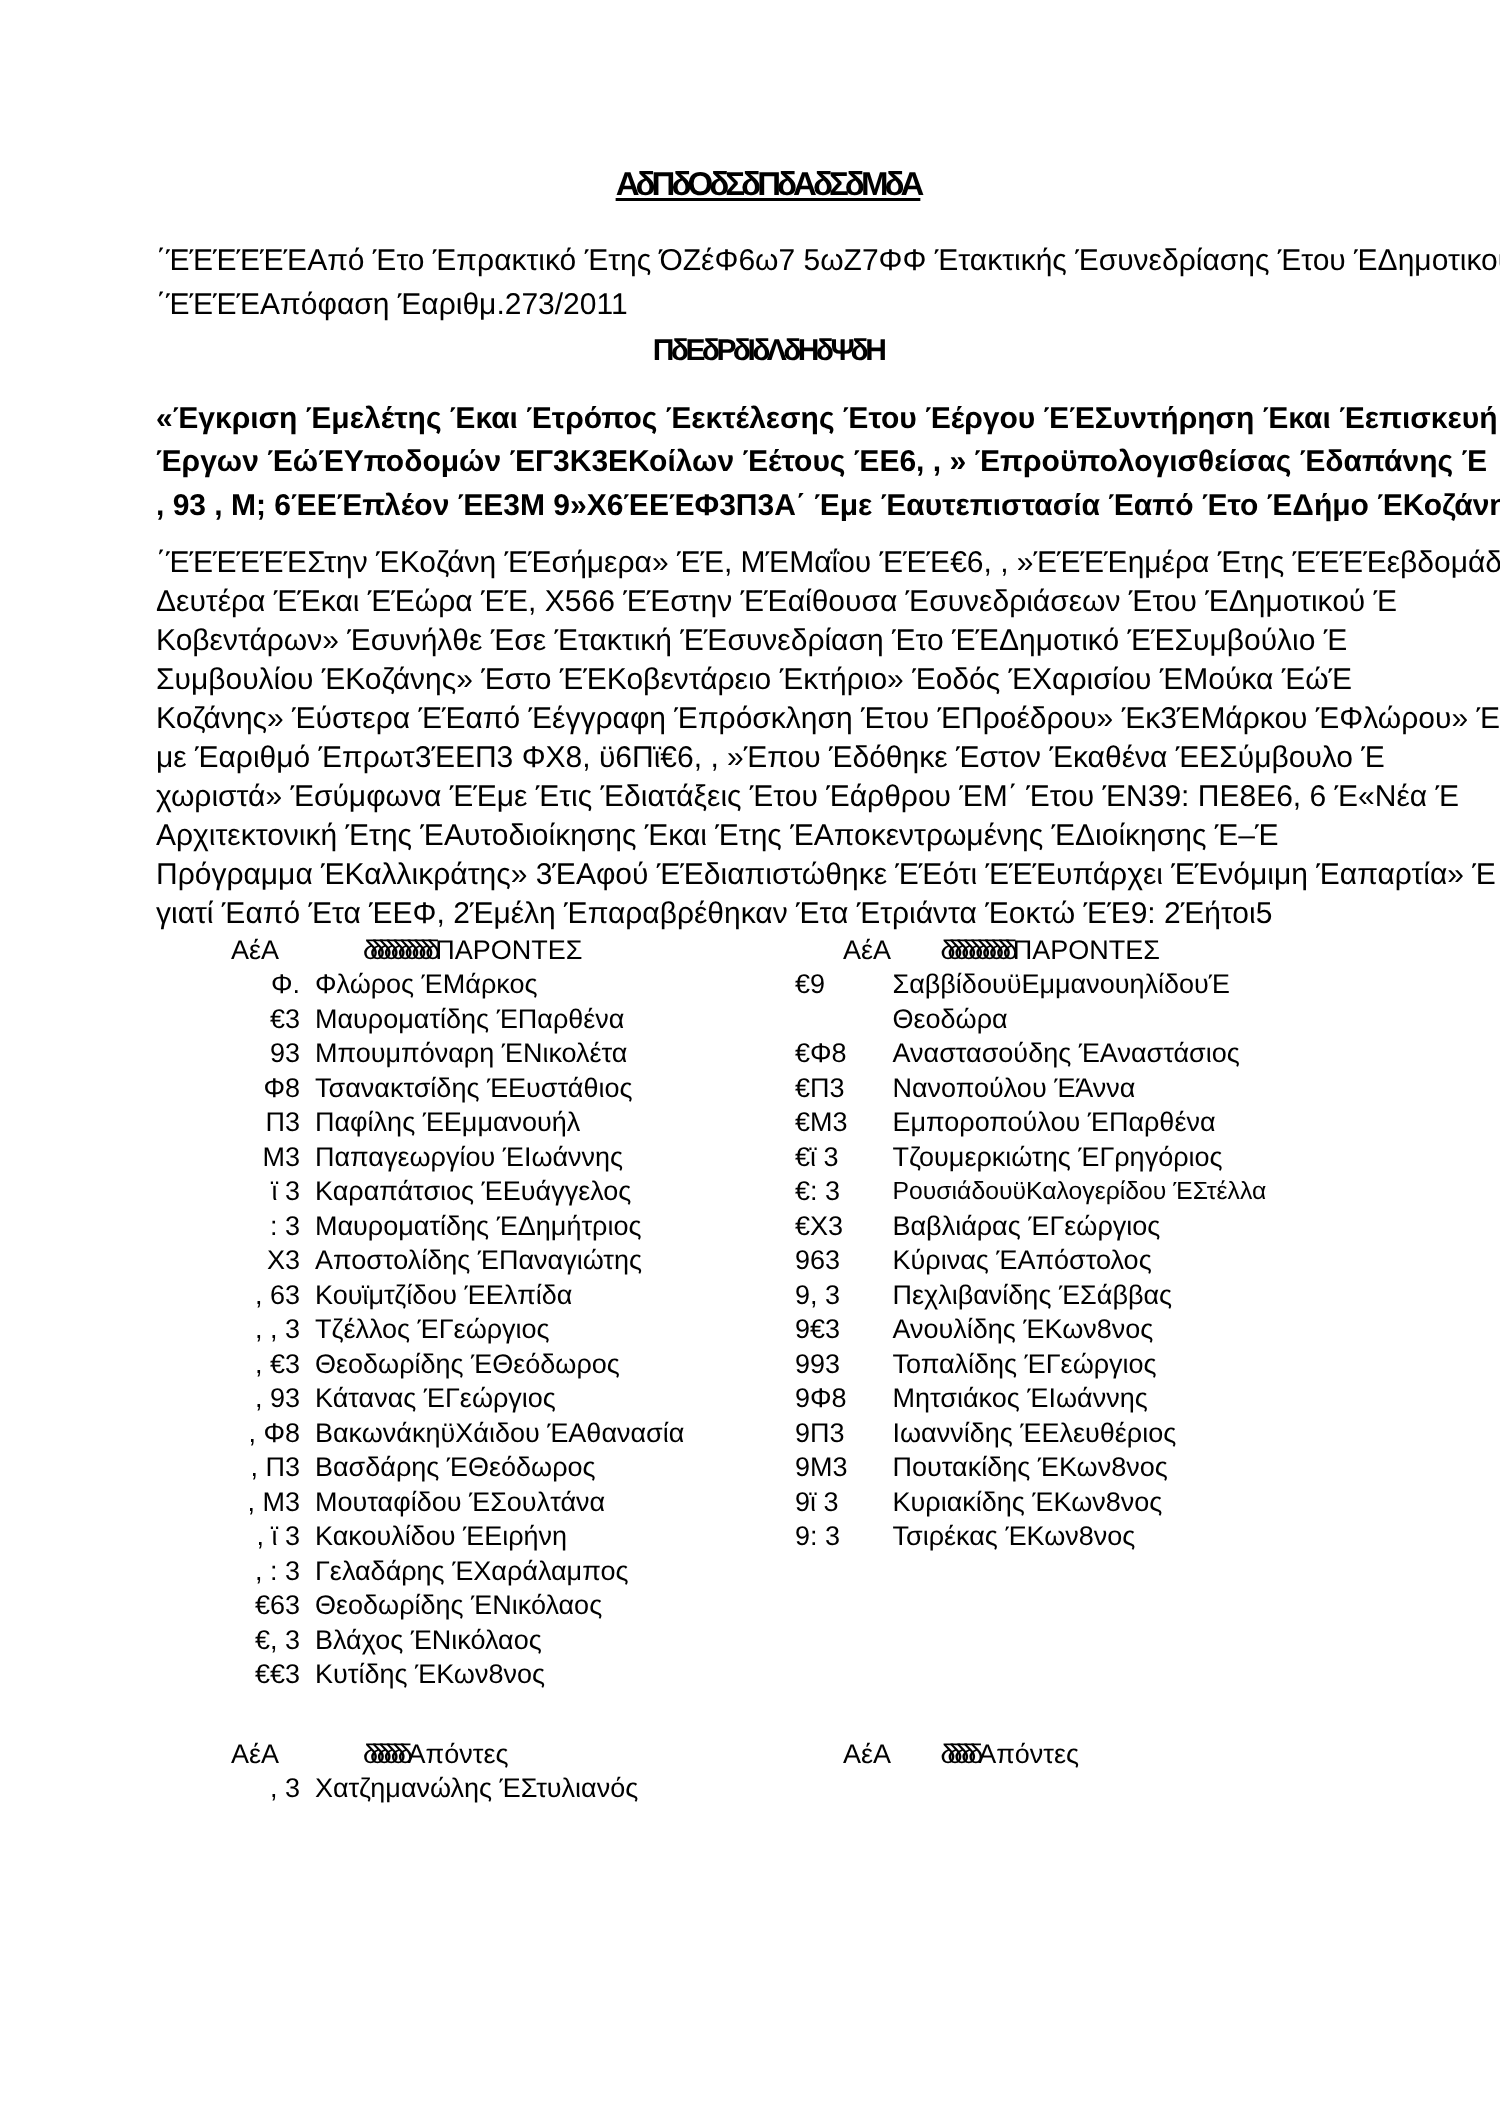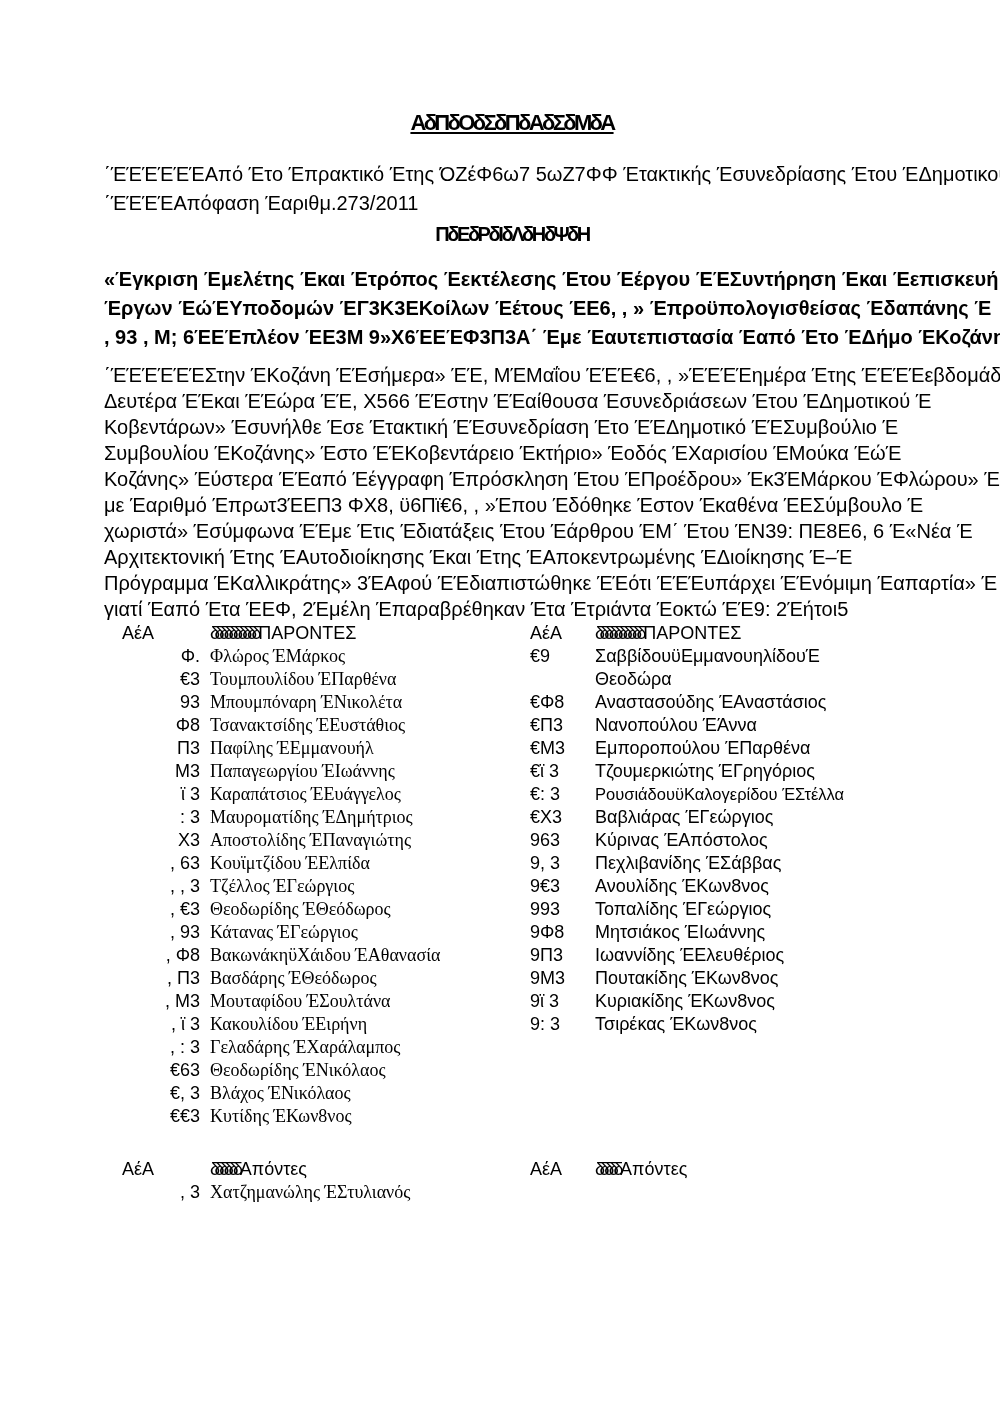--- a/index.html
+++ b/index.html
@@ -25,30 +25,30 @@
     margin-top:2px;text-align:center;font-weight:700;font-size:20px;line-height:29px;
   }
   .quote{margin-top:16px;font-weight:700;}
   .body-par{margin-top:10px;}
   
   .lists{display:flex;margin-top:0;}
   .lists.absent{margin-top:30px;}
   .listcol{font-size:18px;}
   .leftcol{width:408px;margin-left:18px;flex:0 0 408px;}
   .rightcol{width:370px;flex:0 0 370px;}
-  .lheader{display:flex;line-height:23px;}
+  .lheader{display:flex;line-height:23px;margin-left:32px;}
   .hnum{flex:0 0 88px;}
   .rightcol .hnum{flex:0 0 65px;}
   .hname{flex:1;}
   .cluster{letter-spacing:-0.30em;margin-right:2px;}
   .lrow{display:flex;line-height:23px;}
   .num{flex:0 0 78px;text-align:right;padding-right:10px;white-space:pre;}
   .rightcol .num{flex:0 0 65px;text-align:left;padding-right:0;}
   .name{flex:1;}
-  .leftcol .name{white-space:nowrap;font-family:Liberation Serif, serif;}
+  .leftcol .name{white-space:nowrap;}
   .rightcol .name{width:270px;}
   #present-right-list div.lrow:nth-of-type(6) .name{font-size:16.5px;}
   .bold{font-weight:400;}
 </style>
 </head>
 <body>
 
 <div class="page">
 
   <div class="doc-title squish">ΑδΠδΟδΣδΠδΑδΣδΜδΑ</div>
@@ -88,21 +88,21 @@
       </div>
       <div id="present-left-list">
 
           <div class="lrow">
             <span class="num">Φ.</span>
             <span class="name">Φλώρος ΈΜάρκος</span>
           </div>
 
           <div class="lrow">
             <span class="num">€3</span>
-            <span class="name">Τουμπουλίδου ΈΠαρθένα</span>
+            <span class="name">Μαυροματίδης ΈΠαρθένα</span>
           </div>
 
           <div class="lrow">
             <span class="num">93</span>
             <span class="name">Μπουμπόναρη ΈΝικολέτα</span>
           </div>
 
           <div class="lrow">
             <span class="num">Φ8</span>
             <span class="name">Τσανακτσίδης ΈΕυστάθιος</span>

